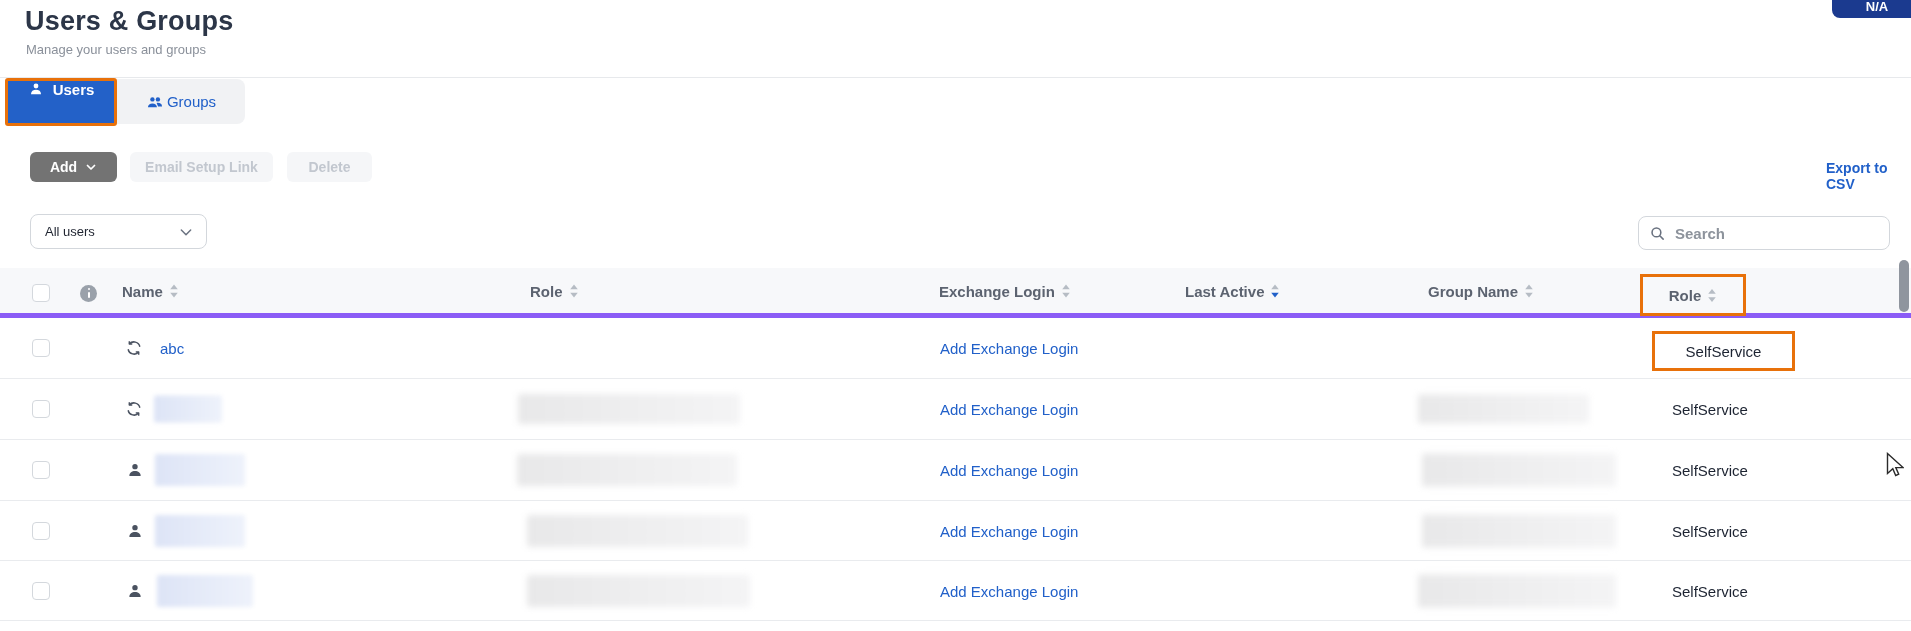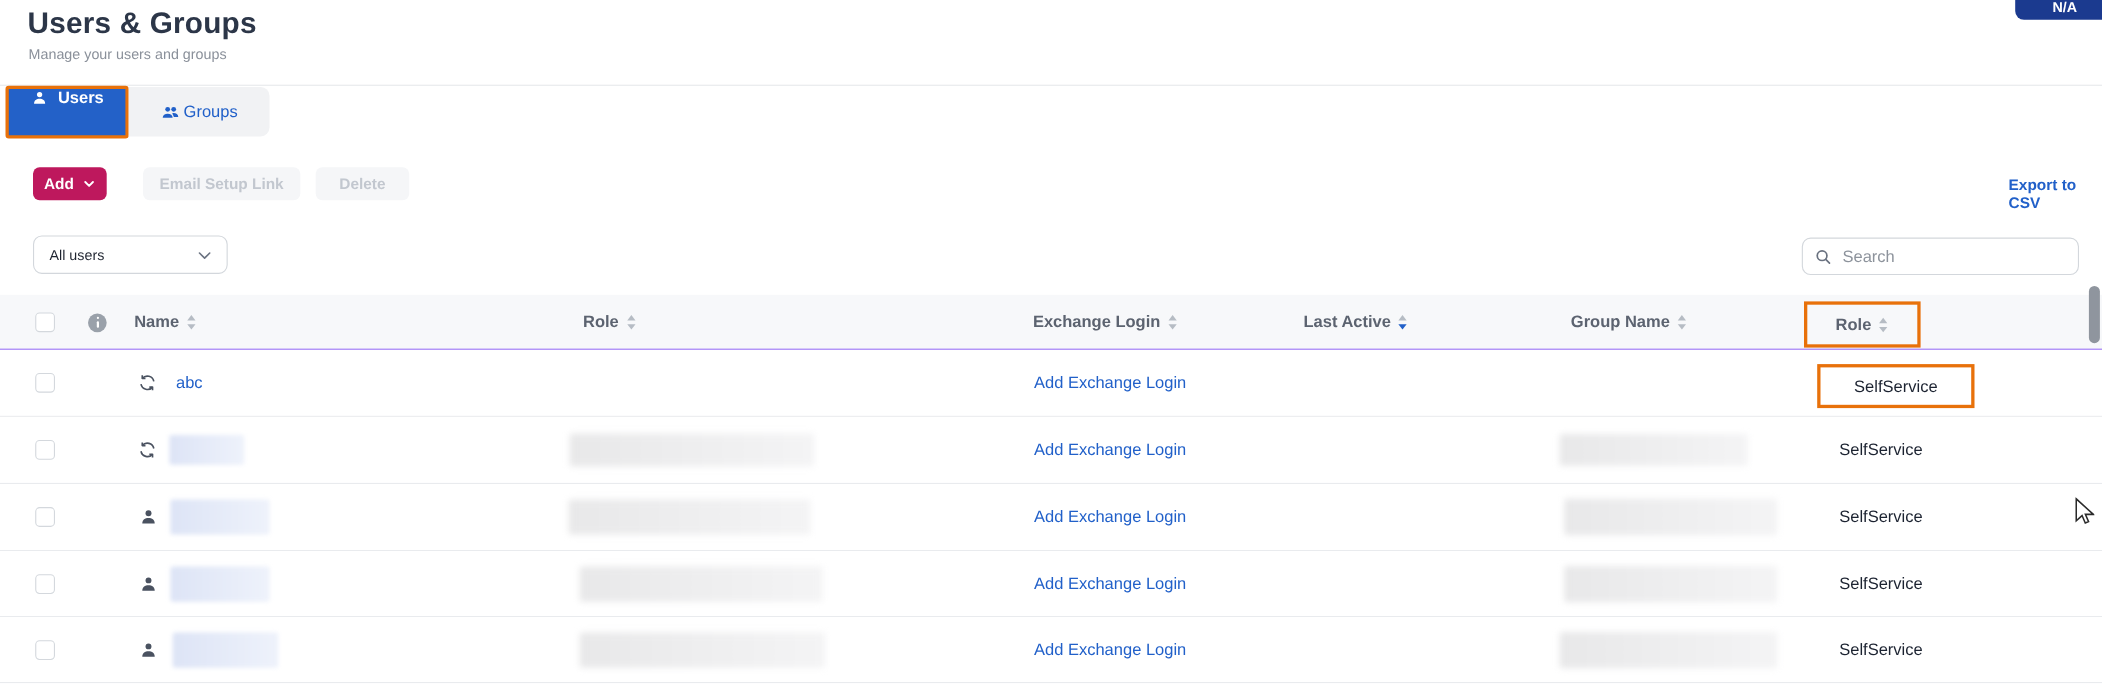--- a/index.html
+++ b/index.html
@@ -20,38 +20,38 @@
   .users-tab-box { left:5px; top:78px; width:112px; height:48px; border:3px solid #e8710a; border-radius:3px;
                    background:#2361c8; display:flex; align-items:flex-start; justify-content:center; gap:9px; cursor:pointer; }
   .users-tab-box .tab-label { color:#ffffff; font-size:15px; font-weight:bold; }
   .groups-tab { left:117px; top:79px; width:128px; height:45px; background:#f1f2f4; border-radius:0 8px 8px 0;
                 display:flex; align-items:center; justify-content:center; gap:3px; cursor:pointer; }
   .groups-tab .tab-label { color:#2160c9; font-size:15px; }
 
   
   .btn { height:30px; border-radius:6px; font-size:14px; font-weight:bold; display:flex; align-items:center;
          justify-content:center; gap:8px; border:none; cursor:pointer; }
-  .btn-add { left:30px; top:152px; width:67px; background:#be185d; color:#ffffff; }
+  .btn-add { left:30px; top:152px; width:87px; background:#737373; color:#ffffff; }
   .btn-disabled { background:#f5f6f8; color:#c2c7cf; cursor:default; }
   .btn-email { left:130px; top:152px; width:143px; }
   .btn-delete { left:287px; top:152px; width:85px; }
   .export-link { left:1778px; top:160px; color:#2160c9; font-size:14px; font-weight:bold; cursor:pointer;padding-left:48px; }
 
   
   .filter-select { left:30px; top:214px; width:177px; height:35px; border:1px solid #d3d7dc; border-radius:8px;
                    background:#fff; display:flex; align-items:center; padding:0 12px 0 14px; cursor:pointer; }
   .filter-select .val { font-size:13px; color:#1f2430; flex:1; }
   .search-box { left:1638px; top:216px; width:252px; height:34px; border:1px solid #d3d7dc; border-radius:8px;
                 background:#fff; display:flex; align-items:center; padding:0 10px; gap:9px; }
   .search-box input { border:none; outline:none; width:100%; font-size:15px; color:#0369a1;
-                      font-family:"Liberation Sans","DejaVu Sans",sans-serif; background:transparent; }
+                      font-family:"Liberation Sans","DejaVu Sans",sans-serif; background:transparent;font-weight:bold; }
   .search-box input::placeholder { color:#8d939c; }
 
   
-  .thead { left:0; top:268px; width:1911px; height:50px; background:#f7f8fa; border-bottom:1px solid #8b5cf6; }
+  .thead { left:0; top:268px; width:1911px; height:50px; background:#f7f8fa; border-bottom:5px solid #8b5cf6; }
   .th { position:absolute; top:50%; transform:translateY(-50%); display:flex; align-items:center; gap:6px;
         font-size:15px; font-weight:bold; color:#5c6370; white-space:nowrap; cursor:pointer; }
   .role-th-box { position:absolute; left:1640px; top:6px; width:106px; height:42px; border:3px solid #e8710a;
                  display:flex; align-items:center; justify-content:center; gap:6px; font-size:15px;
                  font-weight:bold; color:#5c6370; cursor:pointer; }
 
   .row { position:absolute; left:0; width:1911px; height:61px; border-bottom:1px solid #e9ebee; background:#fff; }
   .cell { position:absolute; top:50%; transform:translateY(-50%); white-space:nowrap; }
   .checkbox { width:18px; height:18px; border:1.5px solid #d4d8dd; border-radius:4px; background:#fff; cursor:pointer; }
   .link { color:#2160c9; font-size:15px; cursor:pointer; }

